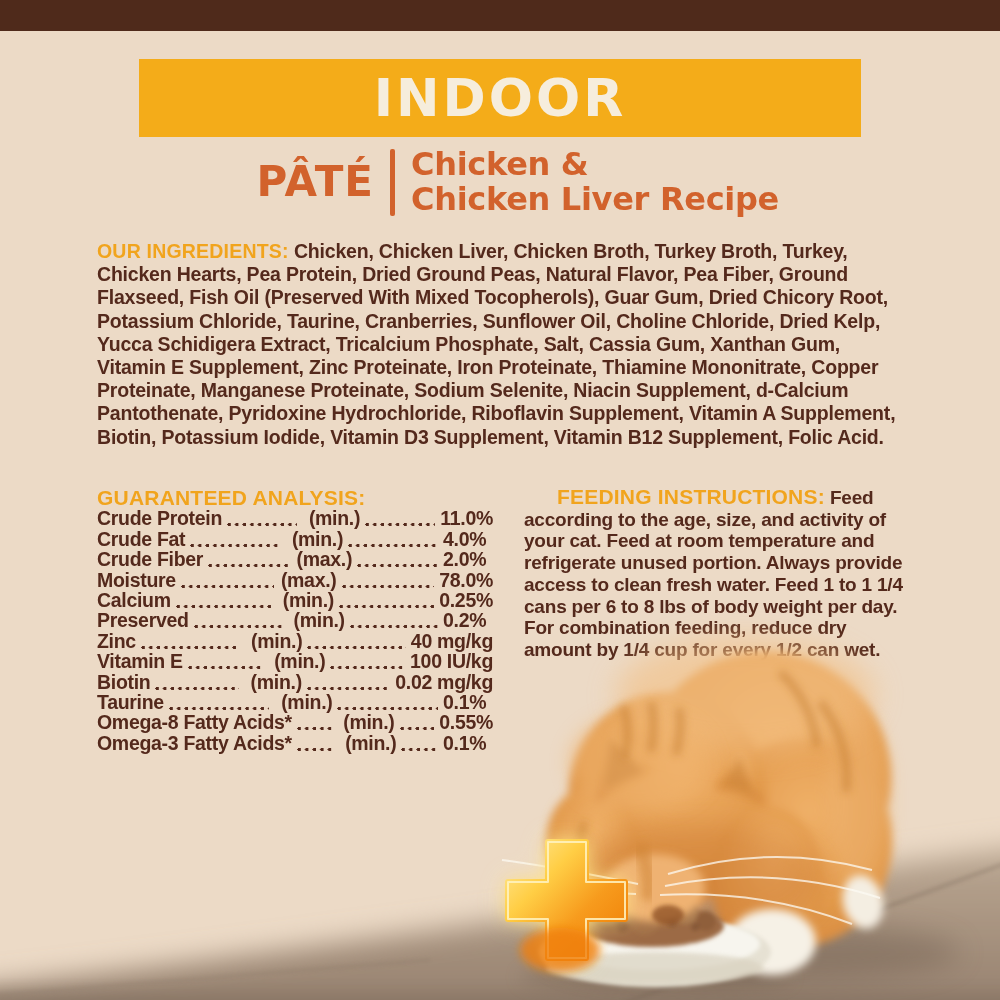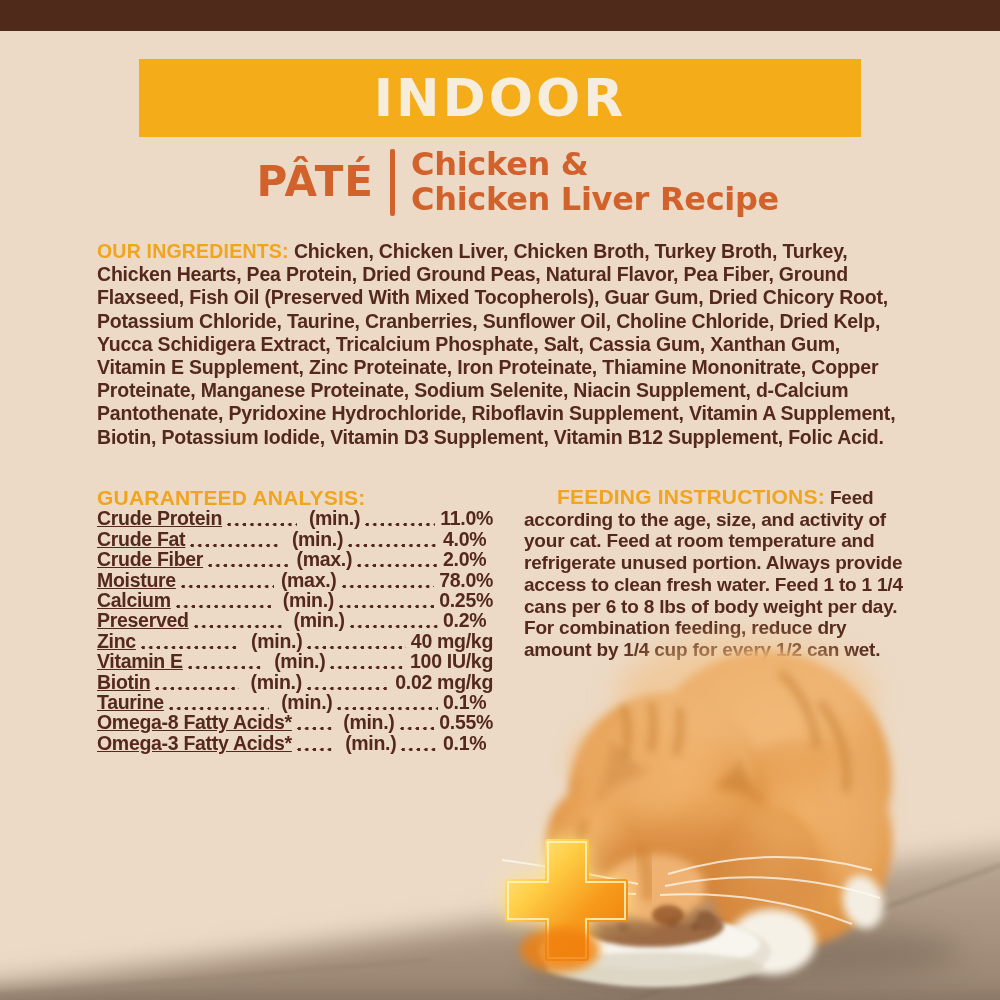--- a/index.html
+++ b/index.html
@@ -51,21 +51,21 @@
   .ga {
     position:absolute; left:97px; top:486px; width:396px;
   }
   .ga-heading {
     font-size:21px; font-weight:bold; color:var(--yellow); letter-spacing:0.2px;
   }
   .ga-row {
     display:flex; align-items:flex-end; height:20.4px;
     font-size:19.5px; font-weight:bold; color:var(--brown); letter-spacing:-0.3px;
   }
-  .ga-row .nut { white-space:nowrap; flex:none;text-decoration:underline; }
+  .ga-row .nut { white-space:nowrap; flex:none; }
   .ga-row .basis { flex:none; width:58px; text-align:right; }
   .ga-row .val { flex:none; white-space:nowrap; text-align:left; min-width:50px; }
   .dots { flex:1 1 auto; min-width:4px; align-self:stretch; position:relative; margin:0 4px; }
   .dots::after{
     content:""; position:absolute; left:1px; right:1px; bottom:3px; height:5px;
     background-image:radial-gradient(circle at 2.2px 2.5px, var(--brown) 1.7px, transparent 2px);
     background-size:7.6px 5px; background-repeat:repeat-x;
   }
 
   .feeding {

